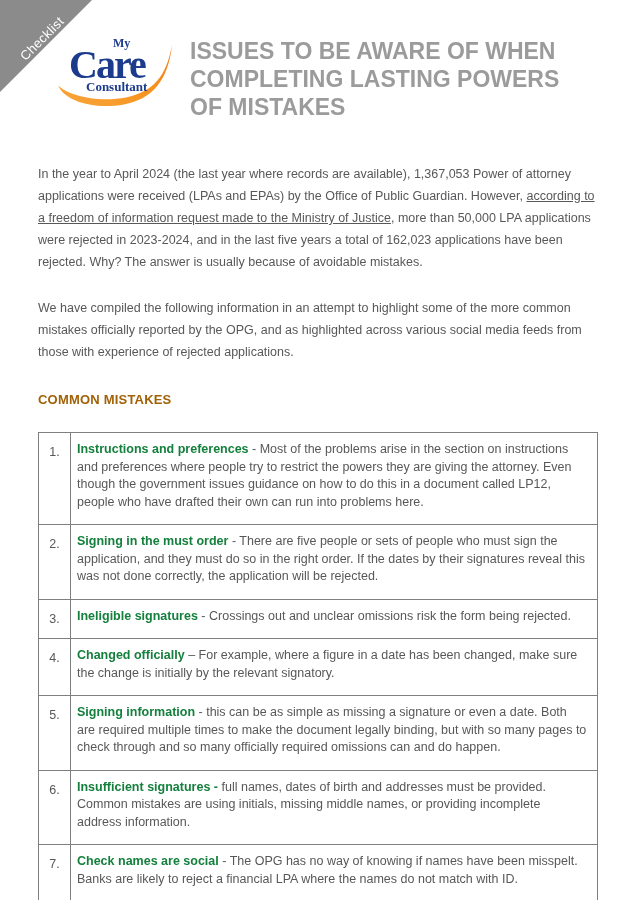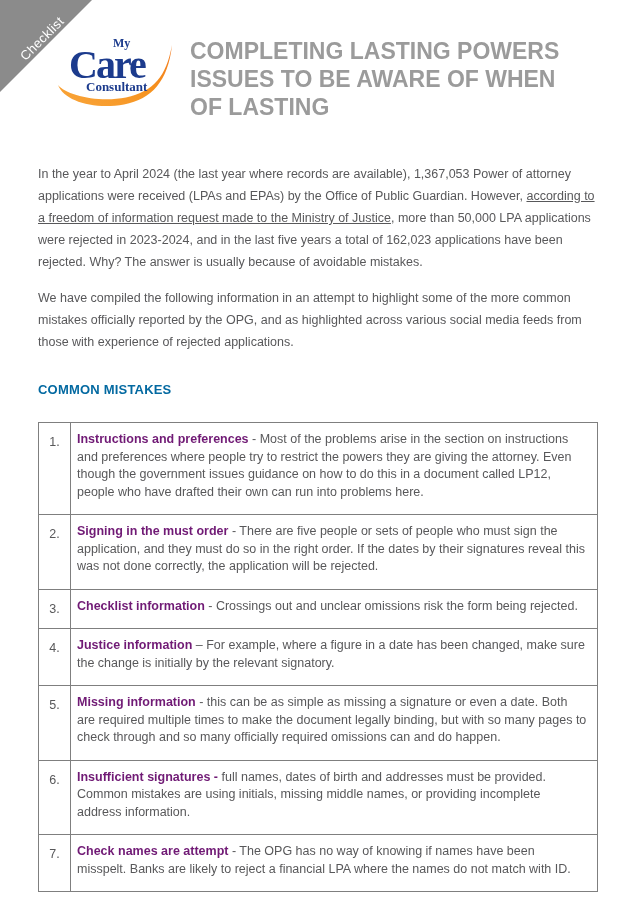--- a/index.html
+++ b/index.html
@@ -17,29 +17,29 @@
   
   .logo-svg{position:absolute;left:56px;top:33px;}
   .page-title{
     position:absolute;left:190px;top:37px;width:400px;
     font-size:23px;line-height:28px;font-weight:bold;color:#9b9b9b;
   }
   
   .content{position:absolute;top:150px;left:38px;width:560px;
     color:#58585a;font-size:12.5px;line-height:22px;}
   p.intro{margin:13px 0 0 0;}
-  p.second{margin:14px 0 0 0;}
+  p.second{margin:24px 0 0 0;}
   a.doc-link{color:#58585a;text-decoration:underline;cursor:pointer;}
   h2.section{margin:26px 0 8px 0;font-size:13px;line-height:22px;
-    font-weight:bold;color:#0369a1;letter-spacing:.2px;}
+    font-weight:bold;color:#a16207;letter-spacing:.2px;}
   table.mistakes{border-collapse:collapse;width:560px;margin-top:21px;}
   table.mistakes td{border:1px solid #7f7f7f;vertical-align:top;}
   td.num{width:27px;text-align:center;padding:8px 2px 0 2px;font-size:12.5px;}
   td.txt{padding:8px 10px 13px 6px;font-size:12.5px;line-height:17.5px;}
-  .lead{font-weight:bold;color:#701a75;}
+  .lead{font-weight:bold;color:#15803d;}
 </style>
 </head>
 <body>
 
 <div class="page">
 
   <div class="ribbon"></div>
   <div class="ribbon-label">Checklist</div>
 
   <svg class="logo-svg" width="122" height="76" viewBox="0 0 122 76">
@@ -51,23 +51,23 @@
       </linearGradient>
     </defs>
     <path d="M 2 52 C 8 68, 38 77, 68 71.5 C 96 66, 112 48, 116 12
              C 110 44, 98 58, 70 64.5 C 42 70, 10 62, 2 52 Z" fill="url(#sw)"></path>
     <text x="57" y="14" font-family="Liberation Serif, serif" font-weight="bold" font-size="12" fill="#1c3b8d">My</text>
     <text x="13" y="45" font-family="Liberation Serif, serif" font-weight="bold" font-size="40" letter-spacing="-2" fill="#1c3b8d">Care</text>
     <text x="30" y="58" font-family="Liberation Serif, serif" font-weight="bold" font-size="13" fill="#1c3b8d">Consultant</text>
   </svg>
 
   <div class="page-title">
+    <div>ISSUES TO BE AWARE OF WHEN</div>
     <div>COMPLETING LASTING POWERS</div>
-    <div>ISSUES TO BE AWARE OF WHEN</div>
-    <div>OF LASTING</div>
+    <div>OF MISTAKES</div>
   </div>
 
   <div class="content">
 
     <p class="intro"><span>In the year to April 2024 (the last year where records are available), 1,367,053 Power of attorney applications were received (LPAs and EPAs) by the Office of Public Guardian. However, </span><a class="doc-link">according to a freedom of information request made to the Ministry of Justice</a><span>, more than 50,000 LPA applications were rejected in 2023-2024, and in the last five years a total of 162,023 applications have been rejected. Why? The answer is usually because of avoidable mistakes.</span></p>
 
     <p class="second">We have compiled the following information in an attempt to highlight some of the more common mistakes officially reported by the OPG, and as highlighted across various social media feeds from those with experience of rejected applications.</p>
 
     <h2 class="section">COMMON MISTAKES</h2>
 
@@ -76,35 +76,35 @@
         <tr>
           <td class="num">1.</td>
           <td class="txt"><span class="lead">Instructions and preferences</span> <span>- Most of the problems arise in the section on instructions and preferences where people try to restrict the powers they are giving the attorney. Even though the government issues guidance on how to do this in a document called LP12, people who have drafted their own can run into problems here.</span></td>
         </tr>
         <tr>
           <td class="num">2.</td>
           <td class="txt"><span class="lead">Signing in the must order</span> <span>- There are five people or sets of people who must sign the application, and they must do so in the right order. If the dates by their signatures reveal this was not done correctly, the application will be rejected.</span></td>
         </tr>
         <tr>
           <td class="num">3.</td>
-          <td class="txt"><span class="lead">Checklist information</span> <span>- Crossings out and unclear omissions risk the form being rejected.</span></td>
+          <td class="txt"><span class="lead">Ineligible signatures</span> <span>- Crossings out and unclear omissions risk the form being rejected.</span></td>
         </tr>
         <tr>
           <td class="num">4.</td>
-          <td class="txt"><span class="lead">Justice information</span> <span>– For example, where a figure in a date has been changed, make sure the change is initially by the relevant signatory.</span></td>
+          <td class="txt"><span class="lead">Changed officially</span> <span>– For example, where a figure in a date has been changed, make sure the change is initially by the relevant signatory.</span></td>
         </tr>
         <tr>
           <td class="num">5.</td>
-          <td class="txt"><span class="lead">Missing information</span> <span>- this can be as simple as missing a signature or even a date. Both are required multiple times to make the document legally binding, but with so many pages to check through and so many officially required omissions can and do happen.</span></td>
+          <td class="txt"><span class="lead">Signing information</span> <span>- this can be as simple as missing a signature or even a date. Both are required multiple times to make the document legally binding, but with so many pages to check through and so many officially required omissions can and do happen.</span></td>
         </tr>
         <tr>
           <td class="num">6.</td>
           <td class="txt"><span class="lead">Insufficient signatures -</span> <span>full names, dates of birth and addresses must be provided. Common mistakes are using initials, missing middle names, or providing incomplete address information.</span></td>
         </tr>
         <tr>
           <td class="num">7.</td>
-          <td class="txt"><span class="lead">Check names are attempt</span> <span>- The OPG has no way of knowing if names have been misspelt. Banks are likely to reject a financial LPA where the names do not match with ID.</span></td>
+          <td class="txt"><span class="lead">Check names are social</span> <span>- The OPG has no way of knowing if names have been misspelt. Banks are likely to reject a financial LPA where the names do not match with ID.</span></td>
         </tr>
       </tbody>
     </table>
 
   </div>
 </div>
 
 </body></html>

